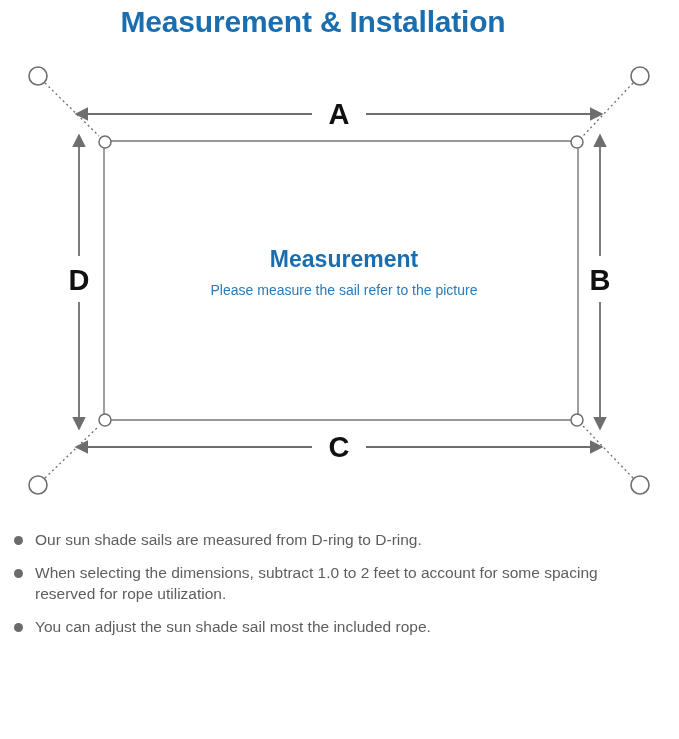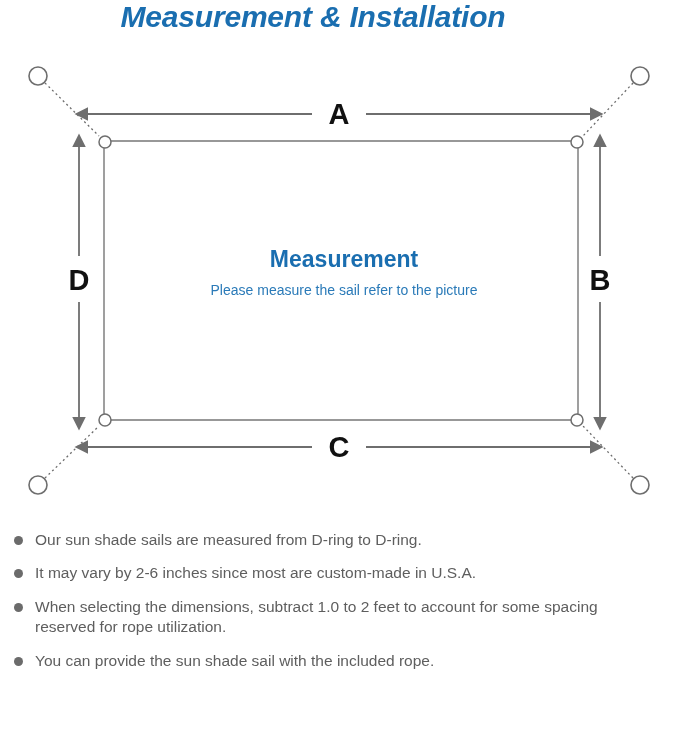--- a/index.html
+++ b/index.html
@@ -17,23 +17,22 @@
   }
 
   
   #title-bar {
     position: absolute;
     left: 0;
     top: 0;
     width: 626px;
     height: 44px;
     display: flex;
-    align-items: flex-start;
+    align-items: center;
     justify-content: center;
-    font-style: italic;
   }
   #page-title {
     font-size: 30px;
     font-weight: bold;
     color: #1a6eb0;
     letter-spacing: -0.2px;
     white-space: nowrap;
   }
 
   
@@ -169,23 +168,19 @@
   </svg>
 </div>
 
 <div id="notes">
   <div class="note-row">
     <span class="note-bullet"></span>
     <span class="note-text">Our sun shade sails are measured from D-ring to D-ring.</span>
   </div>
   <div class="note-row">
     <span class="note-bullet"></span>
-    <span class="note-text">It may vary by 2-6 inches since most are custom-made in U.S.A.</span>
-  </div>
-  <div class="note-row">
-    <span class="note-bullet"></span>
     <span class="note-text">When selecting the dimensions, subtract 1.0 to 2 feet to account for some spacing reserved for rope utilization.</span>
   </div>
   <div class="note-row">
     <span class="note-bullet"></span>
-    <span class="note-text">You can provide the sun shade sail with the included rope.</span>
+    <span class="note-text">You can adjust the sun shade sail most the included rope.</span>
   </div>
 </div>
 
 </body></html>

